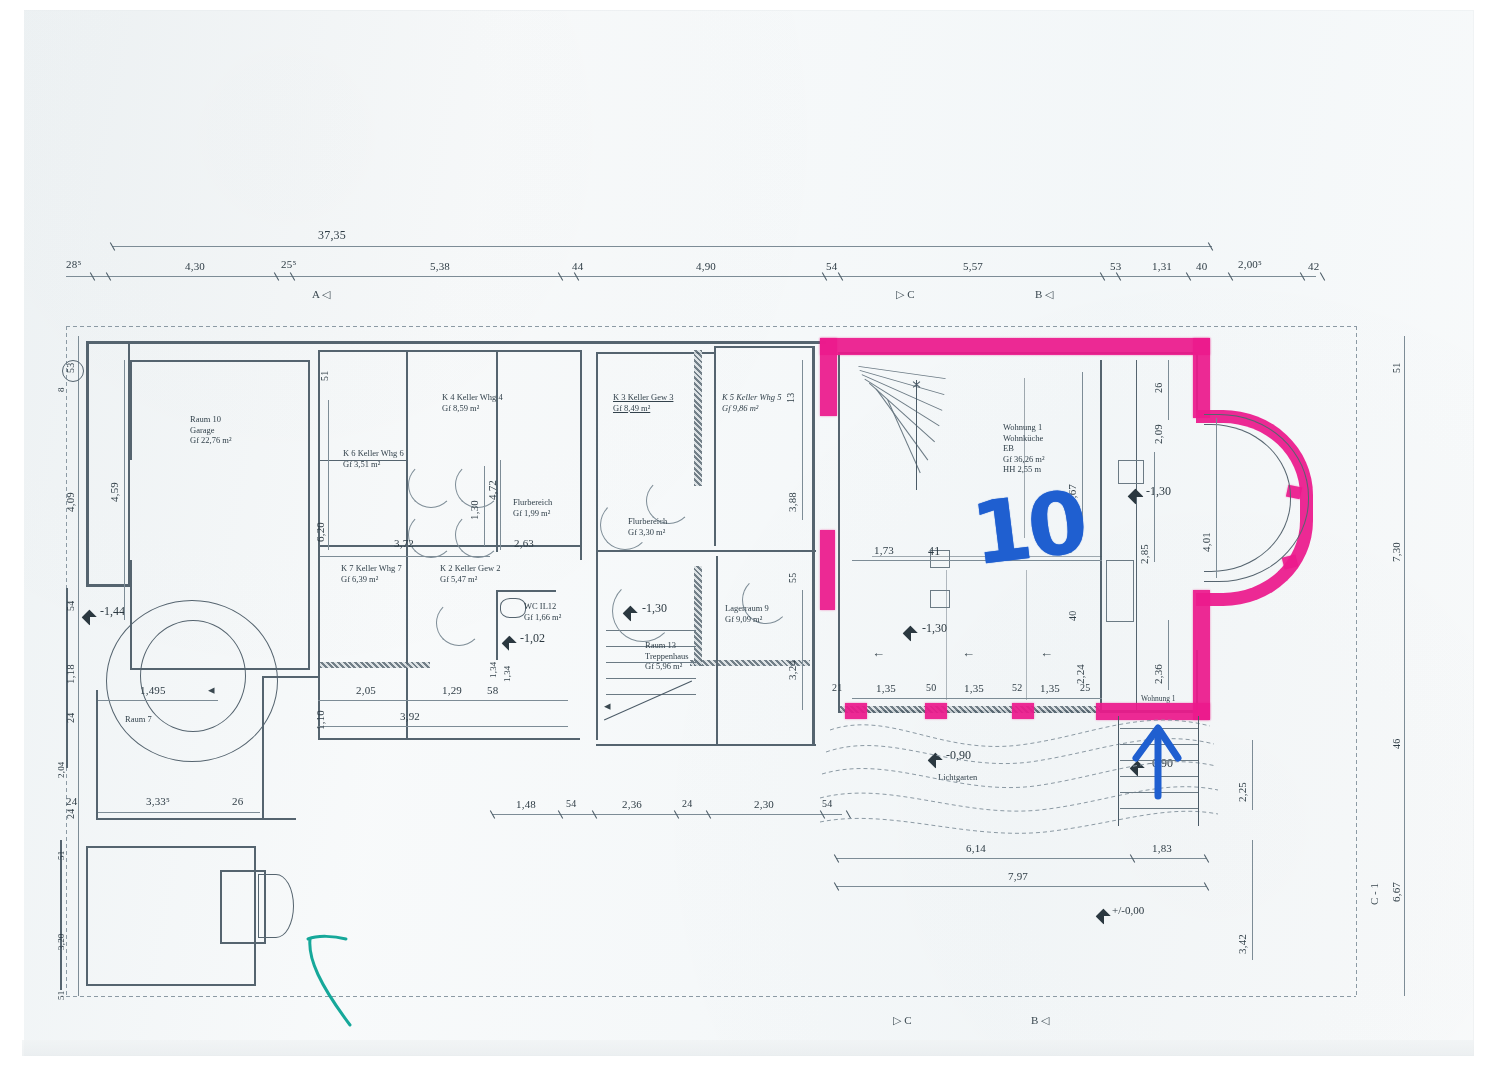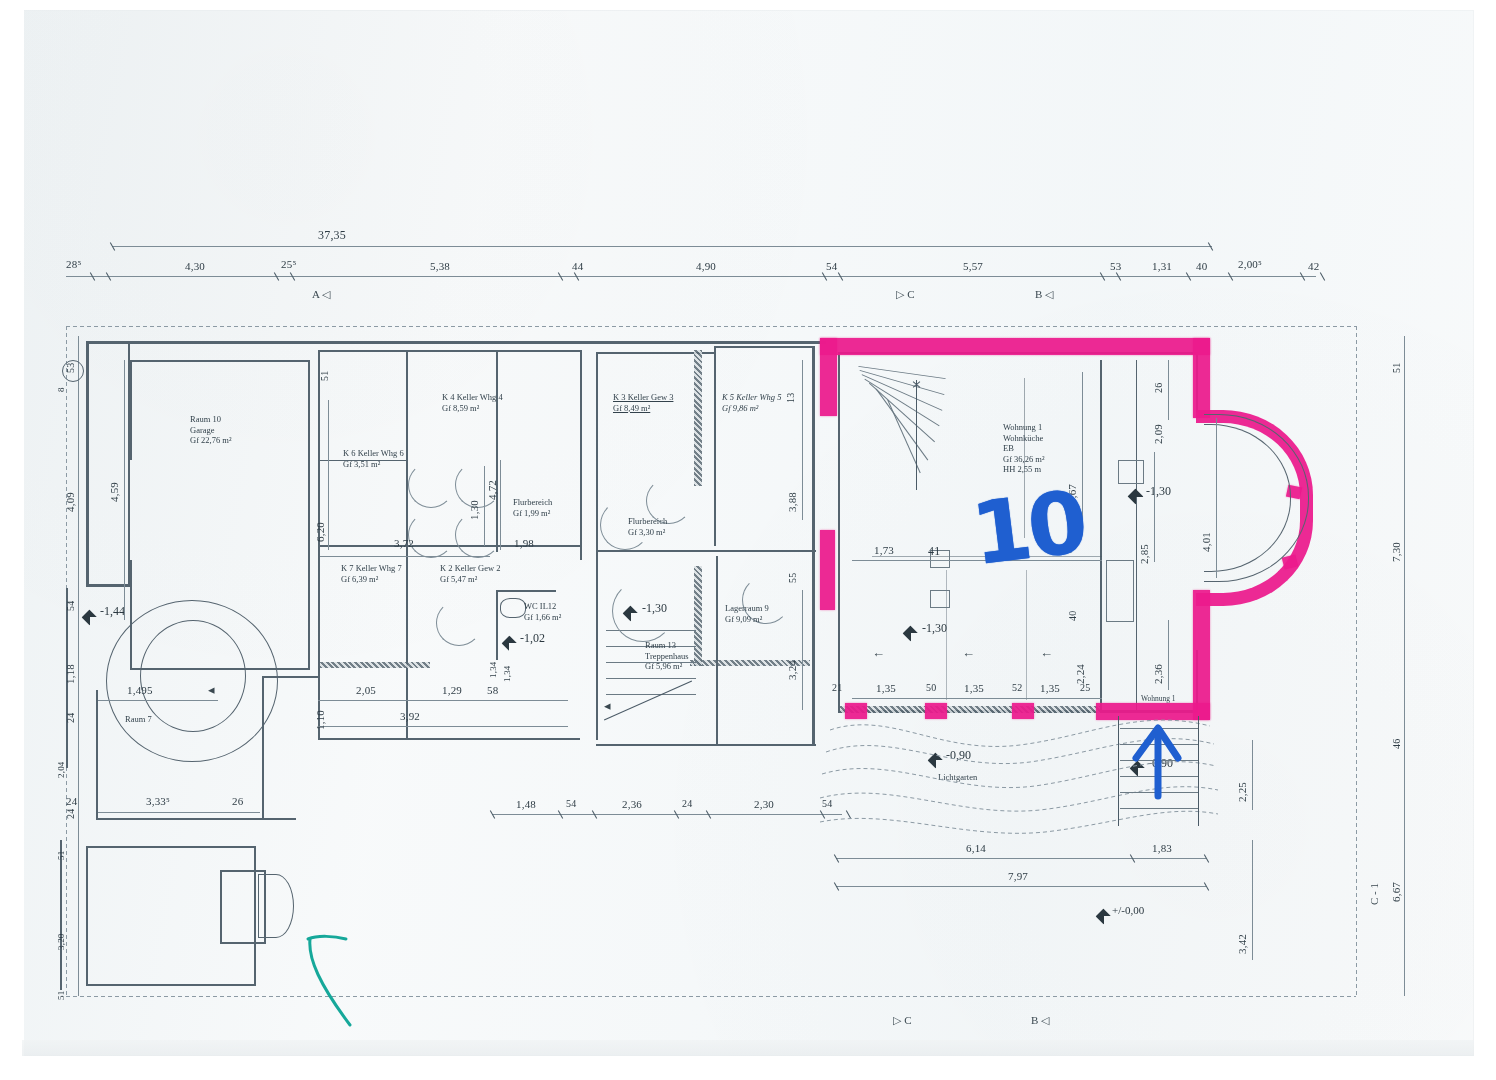--- a/index.html
+++ b/index.html
@@ -372,21 +372,21 @@
       <div>Wohnung 1</div>
     </div>
   </div>
 
   <div>
     <div class="dimlinev" style="left:328px;top:400px;height:150px;"></div>
     <div class="dimtxt v" style="left:326px;top:530px;">6,20</div>
 
     <div class="dimline" style="left:320px;top:556px;width:170px;"></div>
     <div class="dimtxt" style="left:394px;top:537px;">3,72</div>
-    <div class="dimtxt" style="left:514px;top:537px;">1,98</div>
+    <div class="dimtxt" style="left:514px;top:537px;">2,63</div>
 
     <div class="dimlinev" style="left:500px;top:460px;height:90px;"></div>
     <div class="dimtxt v" style="left:498px;top:488px;">4,72</div>
     <div class="dimtxt v" style="left:480px;top:508px;">1,30</div>
     <div class="dimlinev" style="left:484px;top:466px;height:80px;"></div>
 
     <div class="dimline" style="left:318px;top:700px;width:250px;"></div>
     <div class="dimtxt" style="left:356px;top:684px;">2,05</div>
     <div class="dimtxt" style="left:442px;top:684px;">1,29</div>
     <div class="dimtxt" style="left:487px;top:684px;">58</div>
@@ -395,21 +395,21 @@
     <div class="dimtxt v" style="left:326px;top:718px;">1,10</div>
 
     <div class="dimtxt v" style="left:498px;top:668px;font-size:9px;">1,34</div>
     <div class="dimtxt v" style="left:512px;top:672px;font-size:9px;">1,34</div>
 
     <div class="dimline" style="left:98px;top:812px;width:162px;"></div>
     <div class="dimtxt" style="left:146px;top:795px;">3,33⁵</div>
     <div class="dimtxt" style="left:232px;top:795px;">26</div>
     <div class="dimtxt" style="left:66px;top:795px;">24</div>
     <div class="dimline" style="left:98px;top:700px;width:120px;"></div>
-    <div class="dimtxt" style="left:127px;top:684px;font-family:Liberation Serif, serif;">1,495</div>
+    <div class="dimtxt" style="left:140px;top:684px;font-family:Liberation Serif, serif;">1,495</div>
   </div>
 
   <div>
     <div class="dimlinev" style="left:78px;top:336px;height:660px;"></div>
     <div class="dimtxt v" style="left:76px;top:362px;font-size:10px;">53</div>
     <div class="dimtxt v" style="left:76px;top:500px;">4,09</div>
     <div class="dimtxt v" style="left:76px;top:600px;font-size:10px;">54</div>
     <div class="dimtxt v" style="left:76px;top:672px;">1,18</div>
     <div class="dimtxt v" style="left:76px;top:712px;font-size:10px;">24</div>
     <div class="dimtxt v" style="left:120px;top:490px;">4,59</div>

